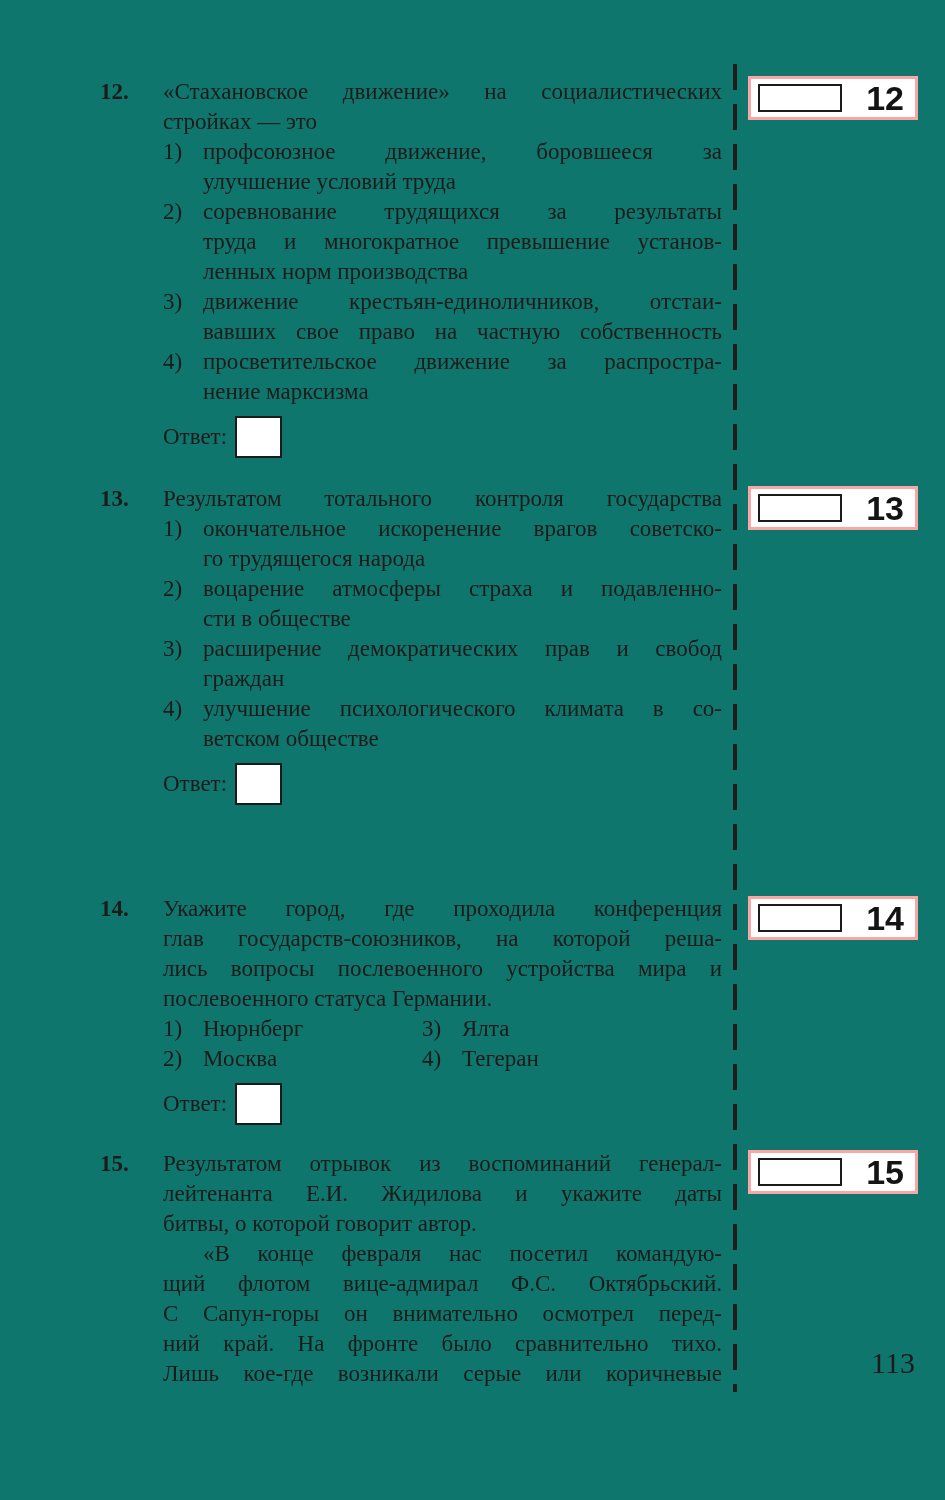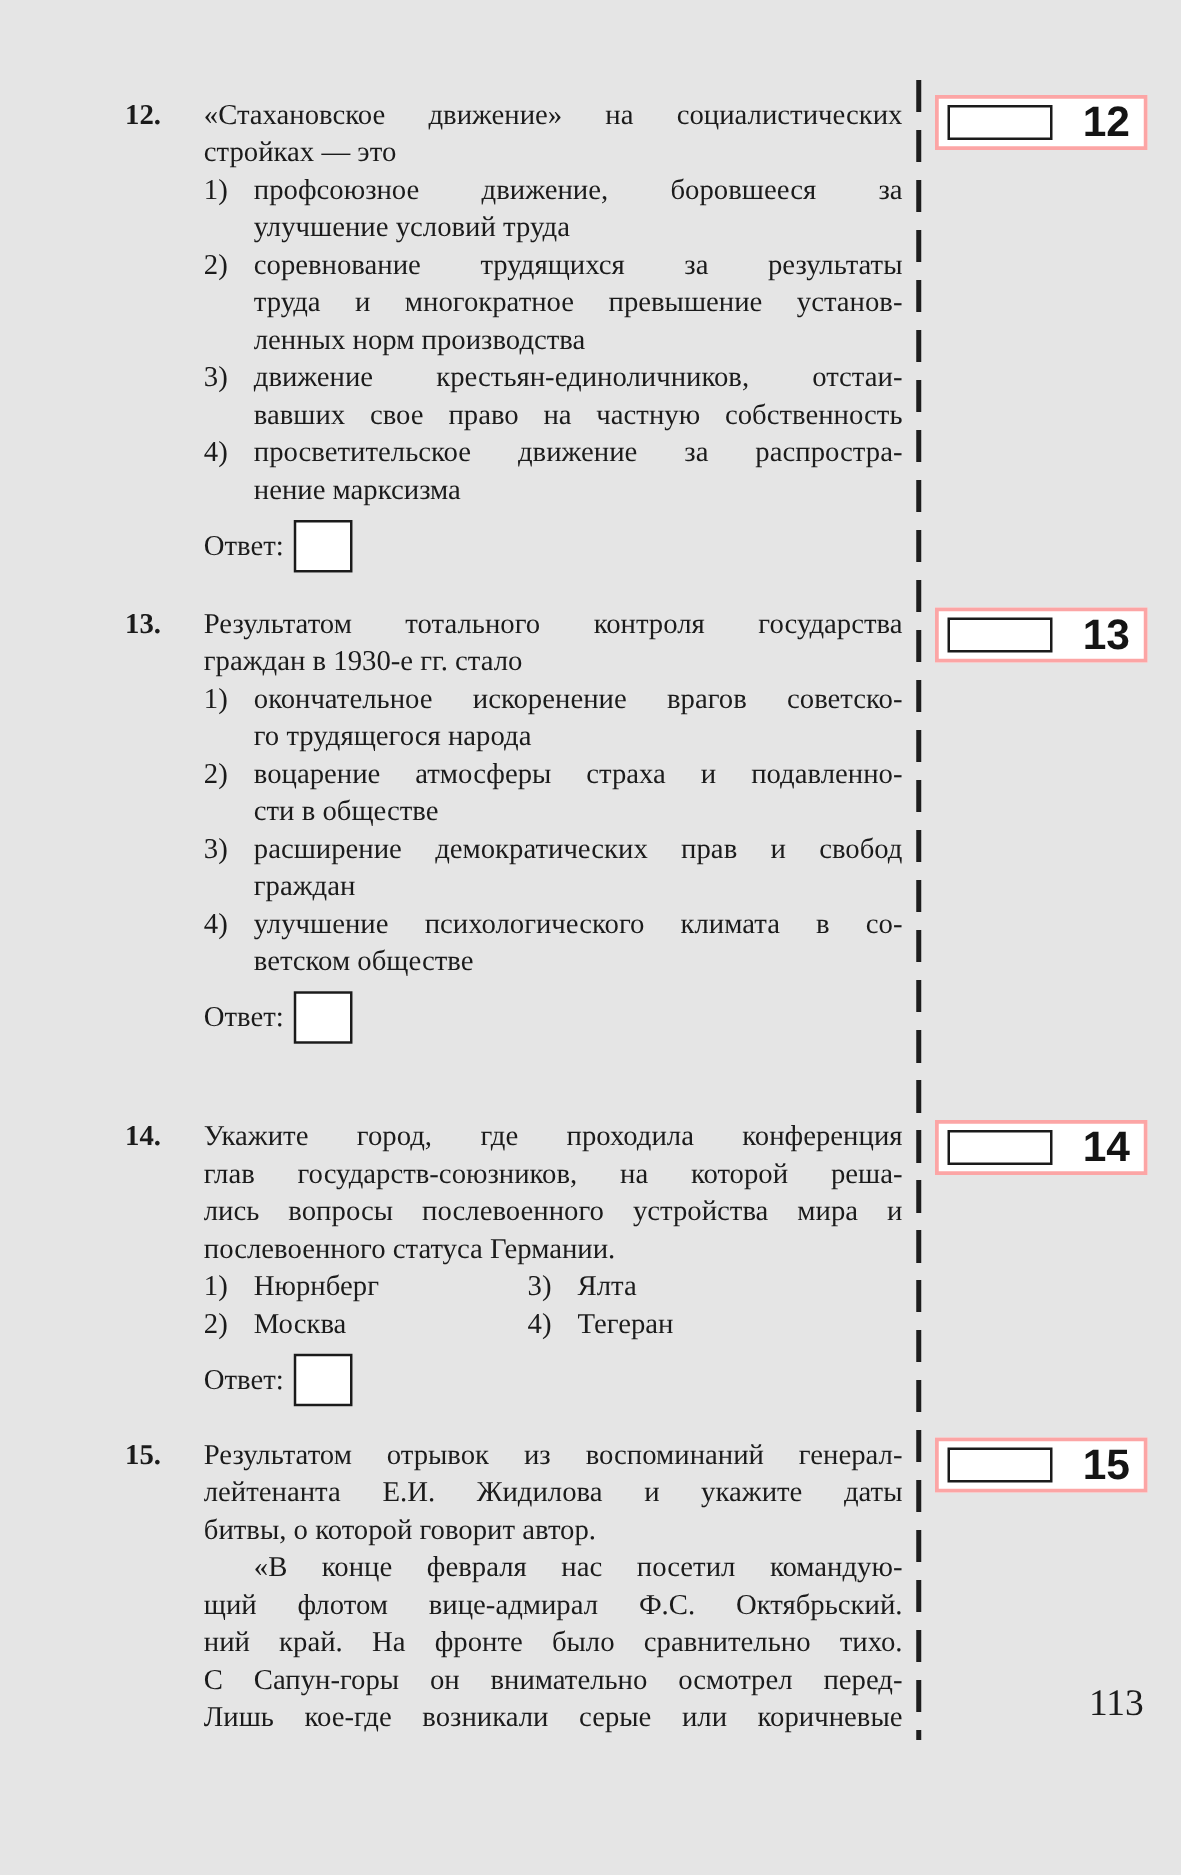--- a/index.html
+++ b/index.html
@@ -5,21 +5,21 @@
   html,body{margin:0;padding:0;}
   body{
     width:945px;height:1500px;
     background:#ffffff;
     color:#1b1b1b;
     font-family:"Liberation Serif","DejaVu Serif",serif;
     font-size:23px;
     position:relative;
     overflow:hidden;
   }
-  .page{position:absolute;inset:0;background:#e5e5e5;}
+  .page{position:absolute;inset:0;background:#0f766e;}
 
   
   .divider{
     position:absolute;left:733px;top:64px;width:4px;height:1328px;
     background:repeating-linear-gradient(to bottom,#1d1d1d 0 26px,transparent 26px 40px);
   }
 
   
   .question{position:absolute;left:100px;width:622px;}
   .qnum{
@@ -120,23 +120,20 @@
     </div>
   </div>
 
   <div class="question" style="top:484px">
     <span class="qnum">13.</span>
     <div class="qbody">
         <div class="line">
           <div class="line-text" style="padding-left: 0px; text-align-last: justify;">Результатом тотального контроля государства</div>
         </div>
         <div class="line">
-          <div class="line-text" style="padding-left: 0px; text-align-last: left;">граждан в 1930-е гг. стало</div>
-        </div>
-        <div class="line">
           <span class="opt-marker" style="left: 0px;">1)</span>
           <div class="line-text" style="padding-left: 40px; text-align-last: justify;">окончательное искоренение врагов советско-</div>
         </div>
         <div class="line">
           <div class="line-text" style="padding-left: 40px; text-align-last: left;">го трудящегося народа</div>
         </div>
         <div class="line">
           <span class="opt-marker" style="left: 0px;">2)</span>
           <div class="line-text" style="padding-left: 40px; text-align-last: justify;">воцарение атмосферы страха и подавленно-</div>
         </div>
@@ -210,26 +207,26 @@
         <div class="line">
           <div class="line-text" style="padding-left: 0px; text-align-last: left;">битвы, о которой говорит автор.</div>
         </div>
         <div class="line">
           <div class="line-text" style="padding-left: 40px; text-align-last: justify;">«В конце февраля нас посетил командую-</div>
         </div>
         <div class="line">
           <div class="line-text" style="padding-left: 0px; text-align-last: justify;">щий флотом вице-адмирал Ф.С. Октябрьский.</div>
         </div>
         <div class="line">
+          <div class="line-text" style="padding-left: 0px; text-align-last: justify;">С Сапун-горы он внимательно осмотрел перед-</div>
+        </div>
+        <div class="line">
           <div class="line-text" style="padding-left: 0px; text-align-last: justify;">ний край. На фронте было сравнительно тихо.</div>
         </div>
         <div class="line">
-          <div class="line-text" style="padding-left: 0px; text-align-last: justify;">С Сапун-горы он внимательно осмотрел перед-</div>
-        </div>
-        <div class="line">
           <div class="line-text" style="padding-left: 0px; text-align-last: justify;">Лишь кое-где возникали серые или коричневые</div>
         </div>
       </div>
   </div>
 
   <div class="margin-marker" style="top:76px">
     <span class="marker-inner"></span>
     <span class="marker-num">12</span>
   </div>
   <div class="margin-marker" style="top:486px">

